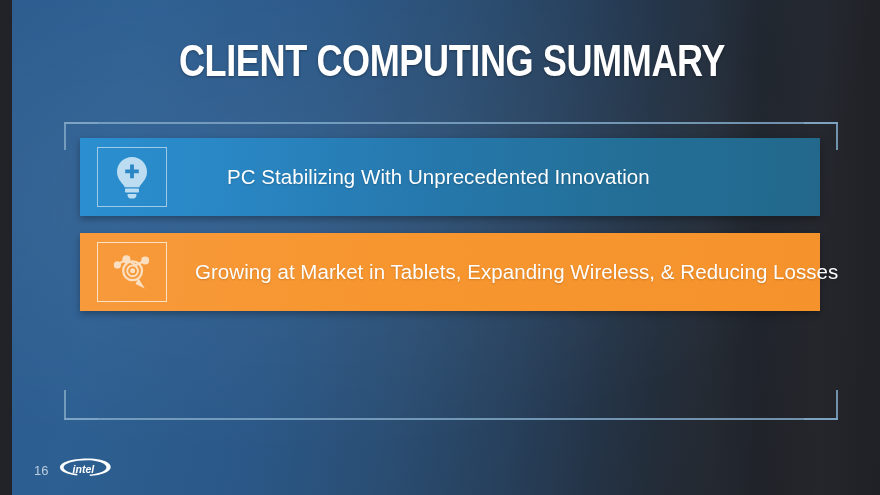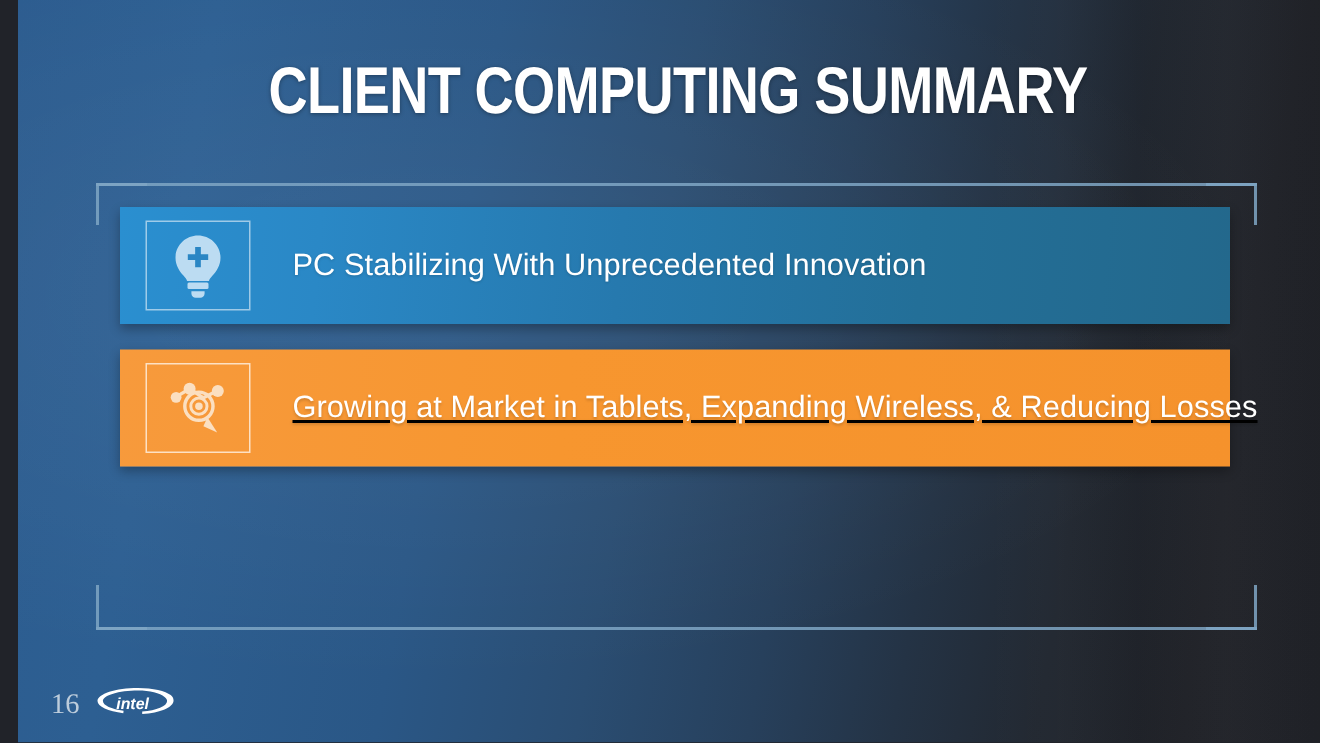--- a/index.html
+++ b/index.html
@@ -80,24 +80,24 @@
   .row {
     position:relative;
     height:78px;
     margin-bottom:17px;
     display:flex;
     align-items:center;
     box-shadow:0 3px 7px rgba(0,0,0,0.30);
   }
   .row.blue {
     background:linear-gradient(95deg, #2a8fd0 0%, #2a88c6 18%, #2679ae 45%, #236f98 72%, #23688c 100%);
+    gap:32px;
   }
   .row.orange {
     background:linear-gradient(95deg, #f79a3c 0%, #f7962f 40%, #f5922c 100%);
-    text-decoration:underline;
   }
   .icon-box {
     flex:0 0 auto;
     width:70px; height:60px;
     margin-left:17px;
     border:1px solid rgba(255,255,255,0.55);
     display:flex; align-items:center; justify-content:center;
   }
   .row.orange .icon-box { border-color:rgba(255,255,255,0.7); }
   .icon-box svg { display:block; }
@@ -112,24 +112,23 @@
   }
 
   
   .footer {
     position:absolute;
     left:22px; bottom:12px;
     display:flex; align-items:center;
   }
   .page-num {
     color:#cdd9e4;
-    font-size:19px;
+    font-size:13px;
     margin-right:10px;
     opacity:0.9;
-    font-family:Liberation Serif, serif;
   }
   .intel-logo {
     position:relative;
     width:58px; height:26px;
     margin-right:12px;
   }
   .intel-logo svg { display:block; }
   .im-block { position:relative; }
   .im-title {
     color:#ffffff;

